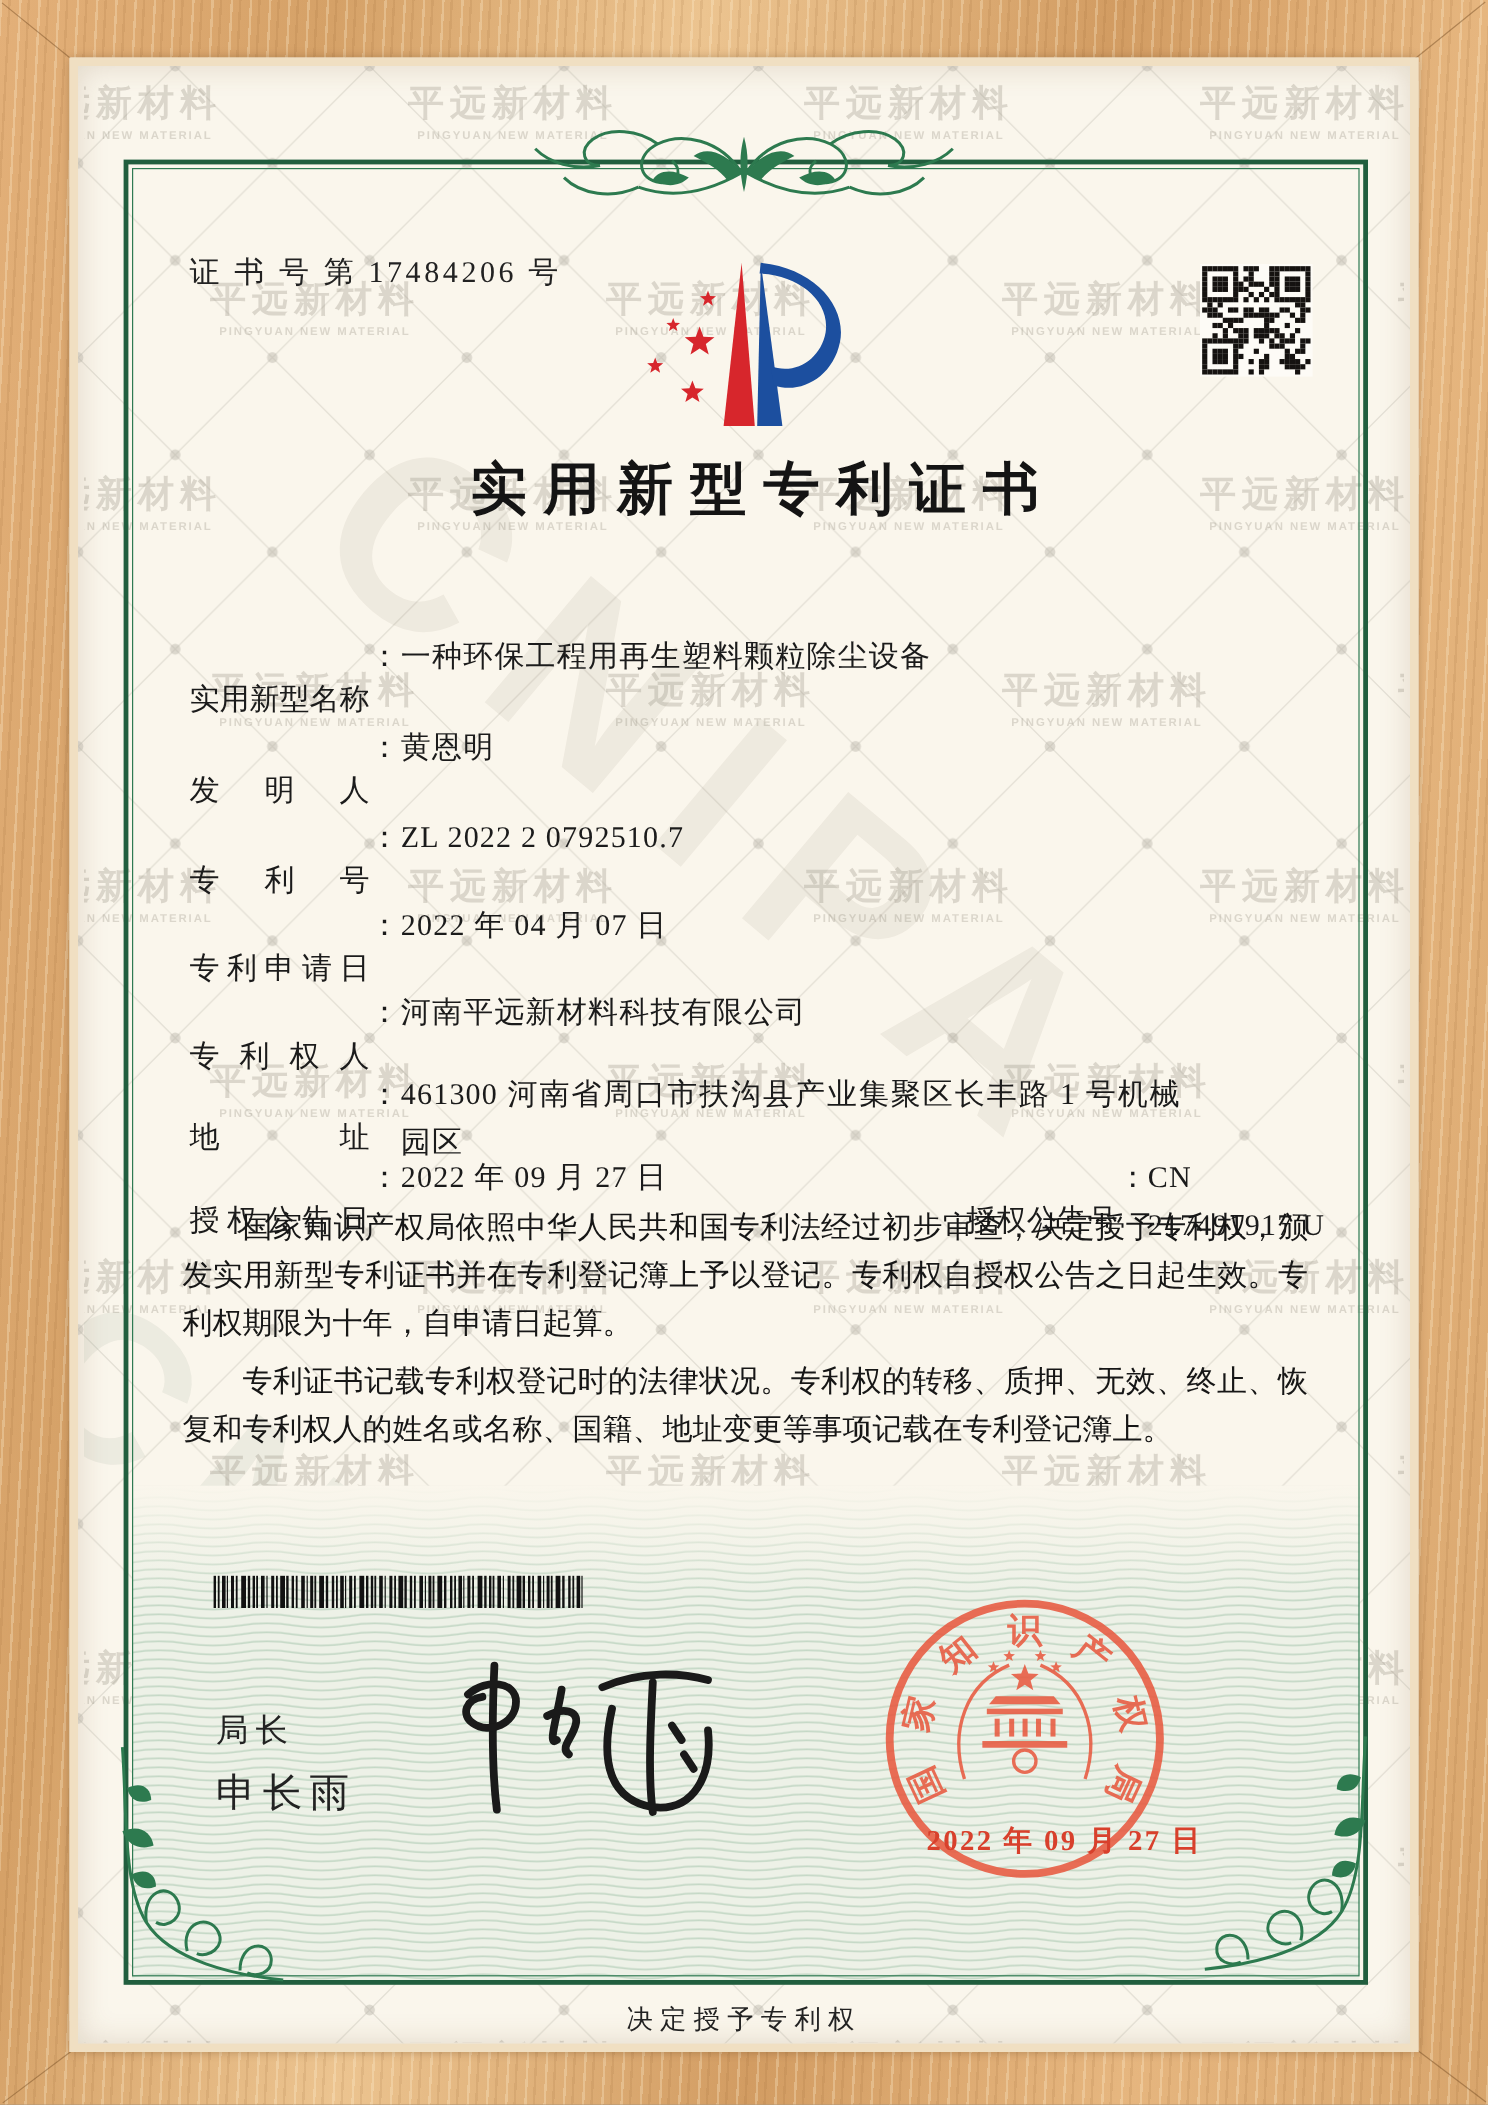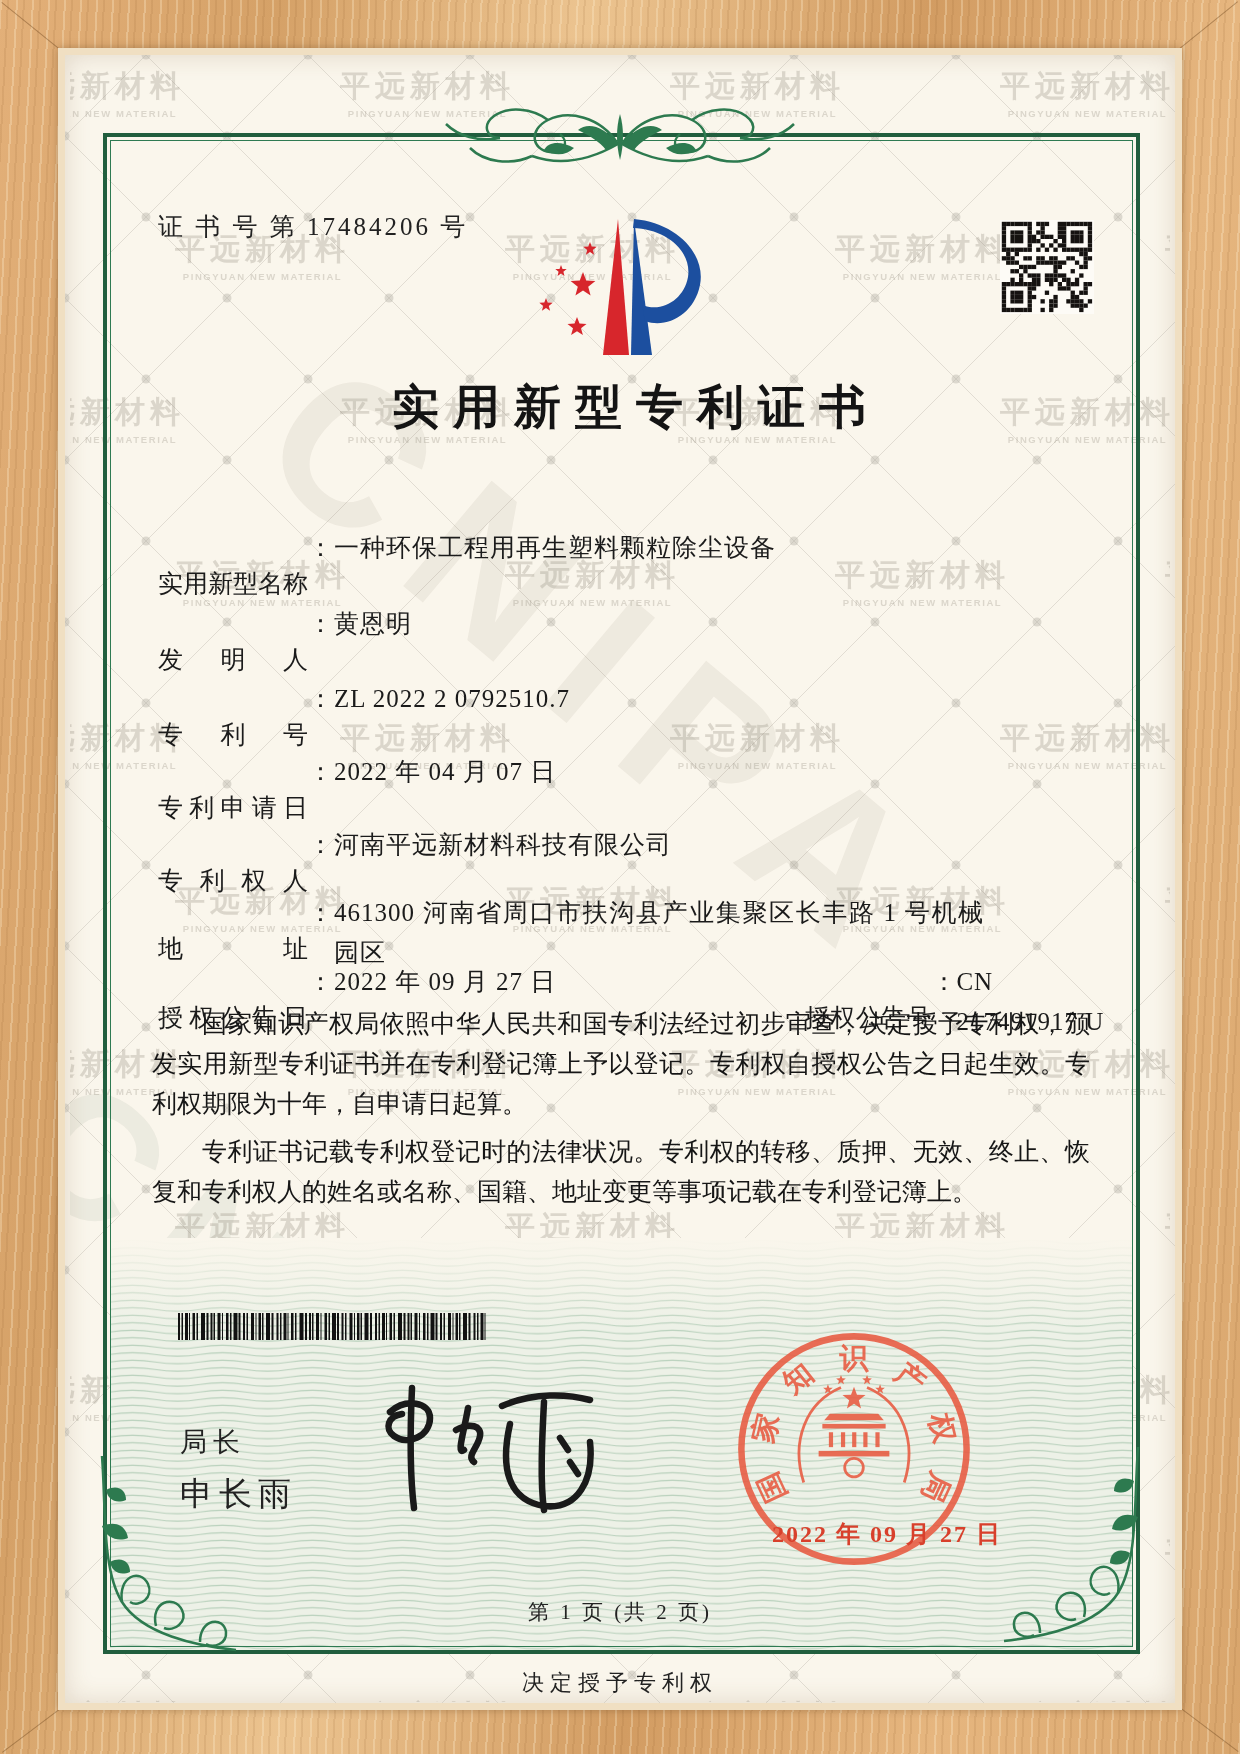--- a/index.html
+++ b/index.html
@@ -746,16 +746,15 @@
         <rect x="140" y="112" width="4.5" height="16" stroke="none"></rect>
         <rect x="153" y="112" width="4.5" height="16" stroke="none"></rect>
         <rect x="92" y="132" width="76" height="6" stroke="none"></rect>
         <circle cx="130" cy="150" r="10" fill="none" stroke-width="3"></circle>
         <path d="M76,166 C62,122 78,80 116,64" fill="none" stroke-width="3"></path>
         <path d="M184,166 C198,122 182,80 144,64" fill="none" stroke-width="3"></path>
       </g>
     </svg>
     <div class="seal-date">2022 年 09 月 27 日</div>
 
-    <div class="pageinfo">第 1 页 (共 2 页)</div>
     <div class="footnote">决定授予专利权</div>
   </div>
 </div>
 
 </body></html>

